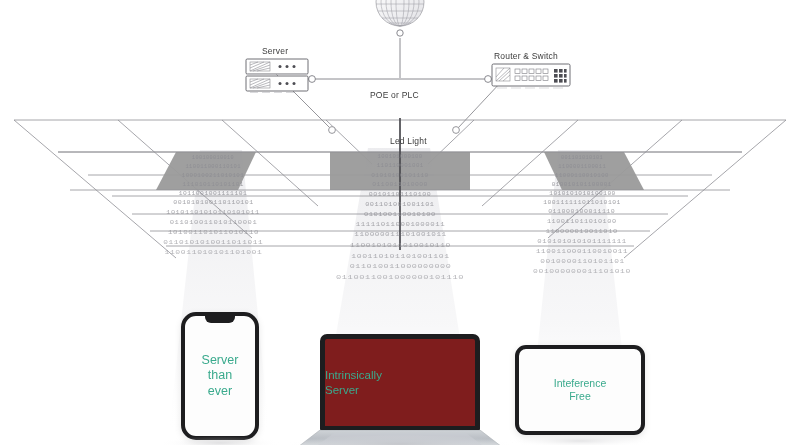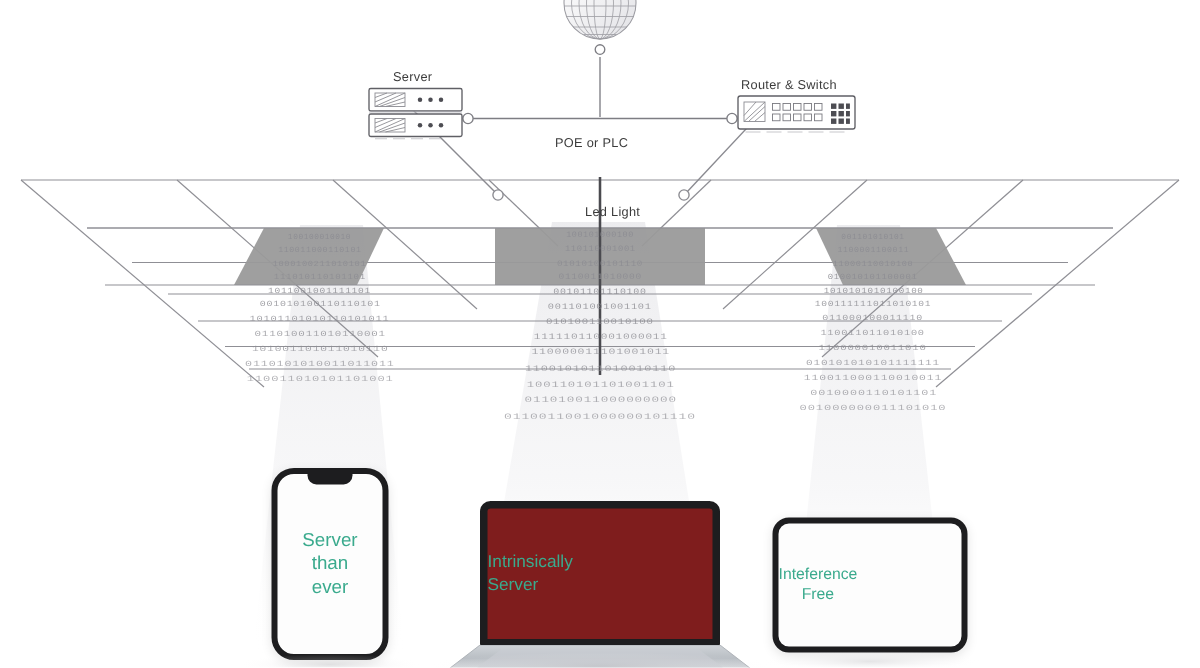--- a/index.html
+++ b/index.html
@@ -26,21 +26,21 @@
          box-shadow:0 2px 7px rgba(0,0,0,.10);}
   .phone .notch{position:absolute;top:0;left:50%;transform:translateX(-50%);
          width:30px;height:7px;background:#1d1d1f;border-radius:0 0 6px 6px;}
   .phone .scr{position:absolute;inset:0;display:flex;align-items:center;
          justify-content:center;text-align:center;}
 
   .tablet{width:130px;height:90px;border:4px solid #1d1d1f;border-radius:11px;
          background:#fdfdfd;box-sizing:border-box;position:relative;
          box-shadow:0 2px 7px rgba(0,0,0,.10);}
   .tablet .scr{position:absolute;inset:0;display:flex;align-items:center;
-         justify-content:flex-start;text-align:center;}
+         justify-content:center;text-align:center;}
 
   .laptop{width:0;height:0;}
   .lid{position:absolute;left:0;top:0;width:160px;height:97px;
        border:5px solid #1d1d1f;border-radius:7px 7px 2px 2px;background:#7f1d1d;
        box-sizing:border-box;display:flex;align-items:center;justify-content:flex-start;}
   .base{position:absolute;left:-26px;top:96px;width:212px;height:22px;}
 
   .scrtext{font-size:12.5px;line-height:1.22;font-weight:400;
            font-family:"Liberation Sans", sans-serif;}
   .scrtext.sm{font-size:10.5px;}

